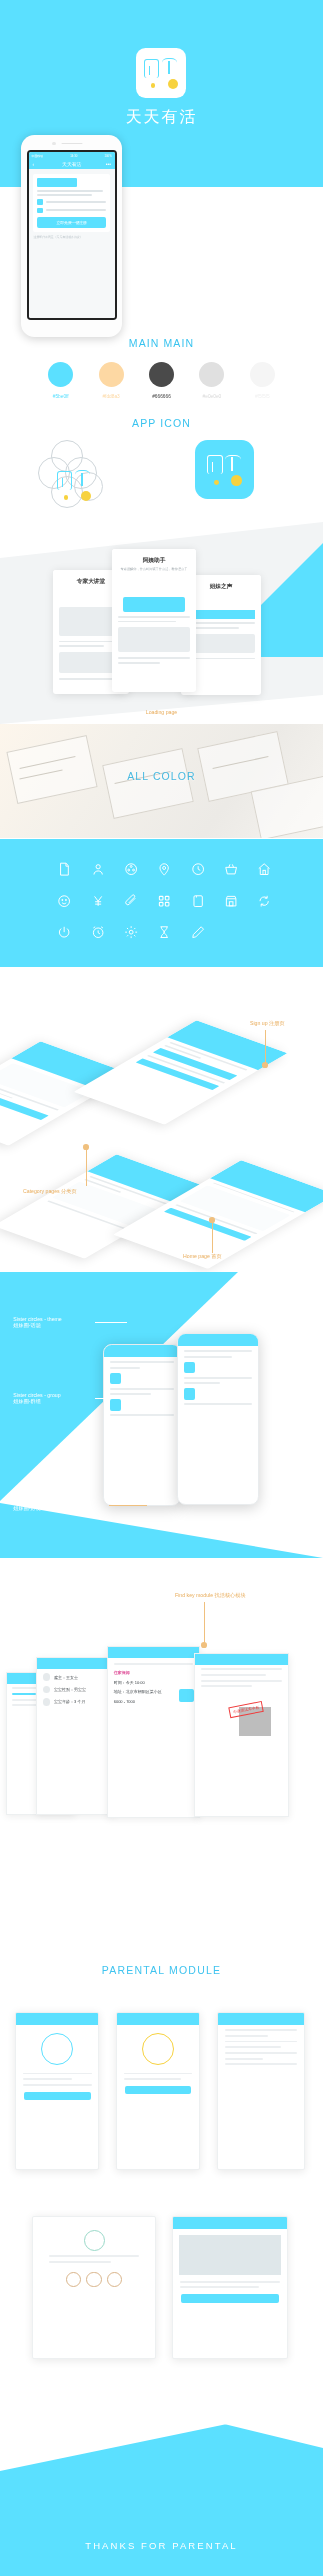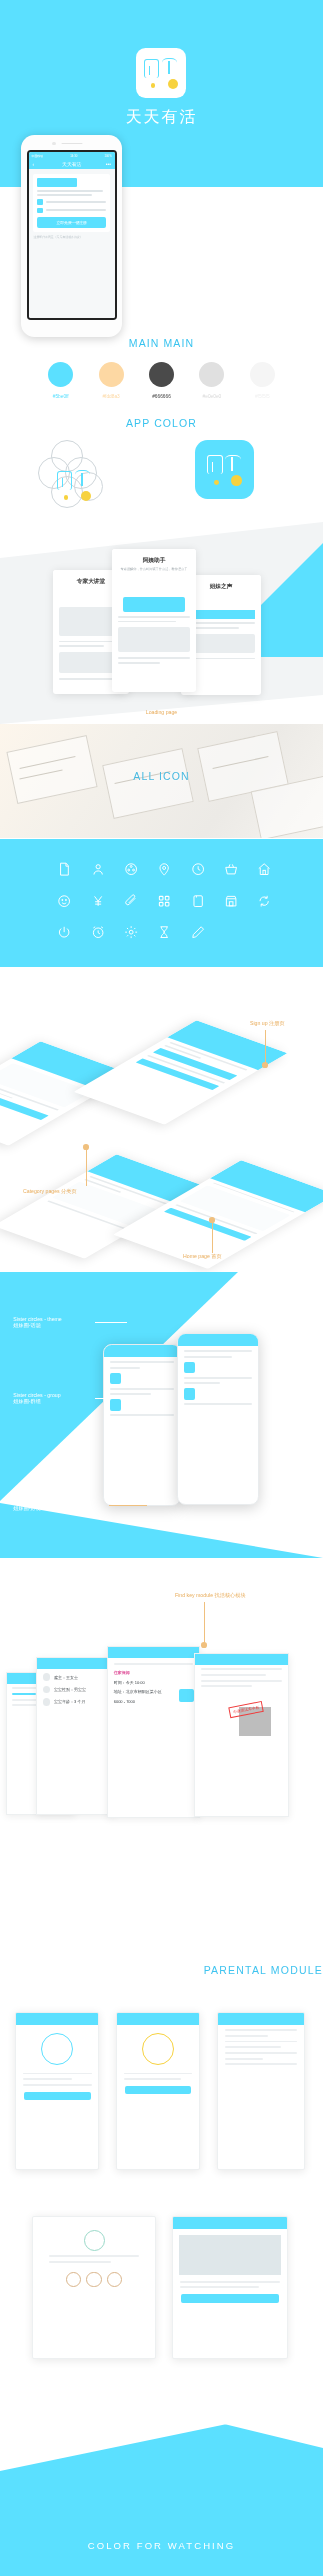--- a/index.html
+++ b/index.html
@@ -281,21 +281,21 @@
     position:absolute; border:1.4px solid #ef3b3b; color:#ef3b3b;
     font-size:3.8px; padding:1.9px 2.9px; transform:rotate(-11deg);
   }
 
   
   .parental{
     position:absolute; left:0; top:1873px; width:323px; height:534px;
     background:#ffffff;
   }
   .parental-title{
-    position:absolute; left:0; top:91px; width:323px; text-align:right;
+    position:absolute; left:0; top:91px; width:323px; text-align:center;
     color:#3fc3ef; font-size:10.5px; letter-spacing:1.2px;
   }
   .pcard{
     position:absolute; background:#fff; border:1px solid #edf0f1;
     box-shadow:0 1.9px 8.6px rgba(0,0,0,0.09); overflow:hidden; border-radius:1.9px;
   }
   .pcard .pb{ height:12.4px; background:#5be0ff; }
   .pcard .pl{ height:1.9px; background:#eceff1; margin:3.8px 6.7px; border-radius:1px;}
   .pcard .pbtn{ height:8.6px; background:#5be0ff; margin:5.7px 7.6px; border-radius:1.9px;}
   .pcard .pcirc{
@@ -396,21 +396,21 @@
         <div class="hex" style="color:#d8d8d8">#e0e0e0</div>
       </div>
       <div class="sw">
         <div class="dot" style="background:#f5f5f5"></div>
         <div class="hex" style="color:#f0f0f0">#f5f5f5</div>
       </div>
     </div>
   </div>
 
   <div class="appicon-sec">
-    <div class="appicon-title h-title">APP COLOR</div>
+    <div class="appicon-title h-title">APP ICON</div>
     <div class="grid-logo">
       <div class="c c1"></div>
         <div class="c c2"></div>
         <div class="c c3"></div>
       <div class="c c4"></div>
         <div class="c c5"></div>
       <div class="glyph-wrap">
         <div class="logo-mark">
           <div class="g1"></div>
             <div class="g2"></div>
@@ -474,21 +474,21 @@
 
   <div class="photo-band">
     <div class="sk sk1"></div>
       <div class="sk sk2"></div>
     <div class="sk sk3"></div>
       <div class="sk sk4"></div>
     <div class="skl" style="left:19px; top:38px; width:57px; transform:rotate(-12deg);"></div>
     <div class="skl" style="left:19px; top:50px; width:44px; transform:rotate(-12deg);"></div>
     <div class="skl" style="left:114px; top:53px; width:57px; transform:rotate(-12deg);"></div>
     <div class="skl" style="left:212px; top:38px; width:57px; transform:rotate(-12deg);"></div>
-    <div class="allicon-title">ALL ICON</div>
+    <div class="allicon-title">ALL COLOR</div>
   </div>
 
   <div class="icon-band">
     <div class="icon-grid">
 
       <div class="icon-cell">
         <svg viewBox="0 0 24 24" fill="none" stroke="#fff" stroke-width="1.6">
             <path d="M6 2h9l4 4v16H6z"></path>
             <path d="M15 2v5h4"></path>
           </svg>
@@ -818,17 +818,17 @@
       <div style="height:40px; background:#dfe7ea; margin:5.7px;"></div>
       <div class="pl"></div>
         <div class="pl" style="width:70%"></div>
       <div class="pbtn"></div>
     </div>
   </div>
 
   <div class="footer">
     <div class="wedge"></div>
     <div class="wedge2"></div>
-    <div class="thanks">COLOR FOR WATCHING</div>
+    <div class="thanks">THANKS FOR PARENTAL</div>
   </div>
 
 </div>
 
 
 </body></html>

